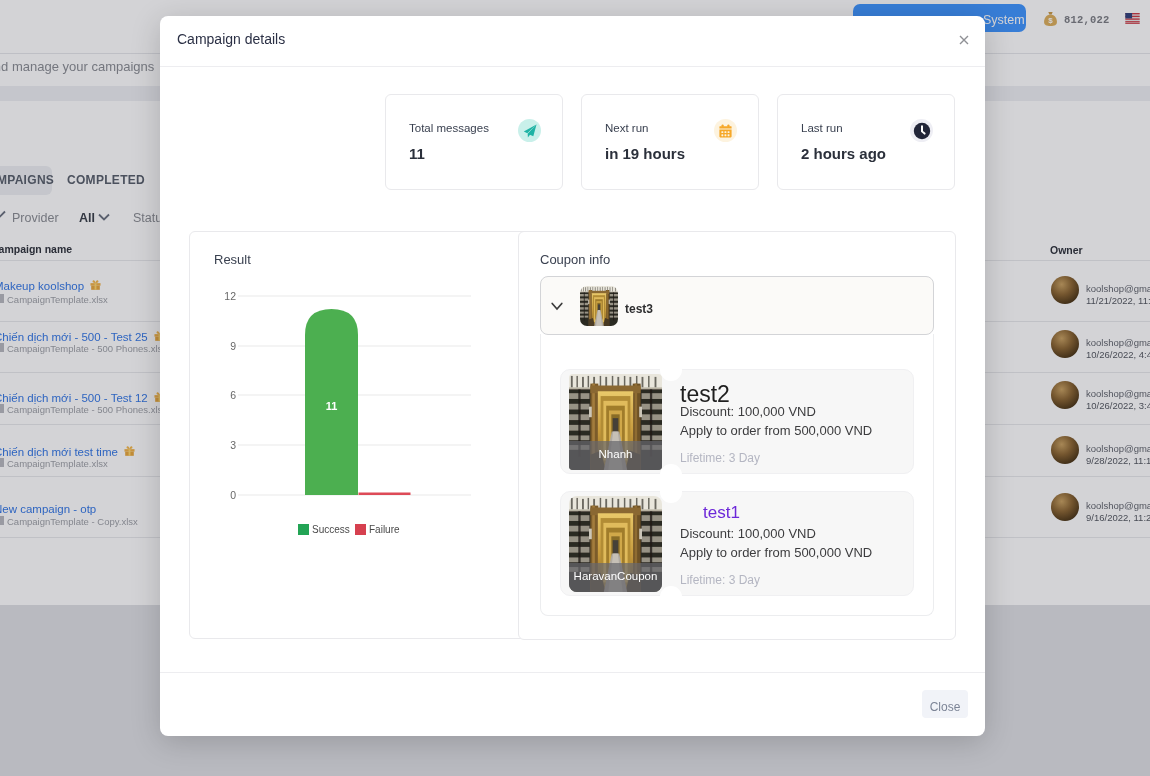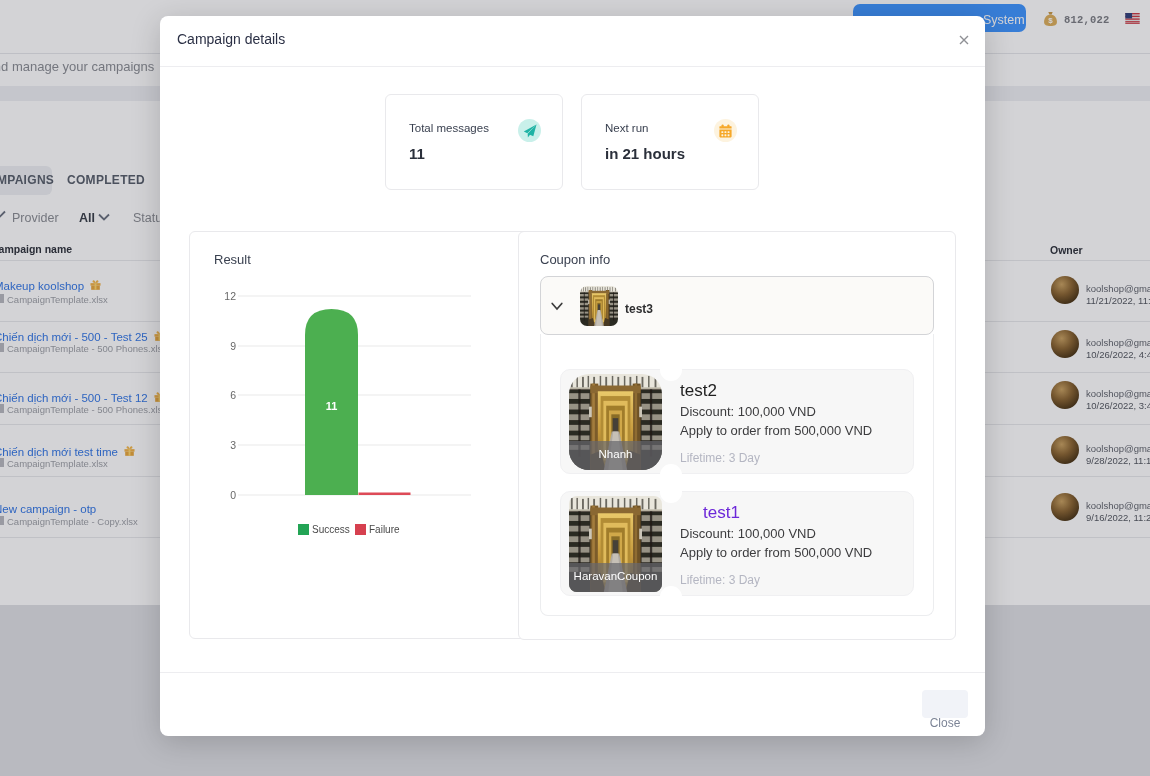--- a/index.html
+++ b/index.html
@@ -34,21 +34,21 @@
   
   .card { top:78px; width:178px; height:96px; border:1px solid #e9e9ec; border-radius:6px; background:#fff; }
   .clabel { left:23px; top:27px; font-size:11.5px; color:#3a4150; }
   .cvalue { left:23px; top:50px; font-size:15px; font-weight:bold; color:#2b303b; }
   .cicon { left:132px; top:24px; width:23px; height:23px; border-radius:50%; display:flex; align-items:center; justify-content:center; }
   
   .panel { top:215px; border:1px solid #e9e9ec; border-radius:6px; background:#fff; }
   .ptitle { font-size:13px; color:#3a4150; }
   
   .fline { left:0; top:656px; width:825px; height:1px; background:#ededf0; }
-  .closebtn { left:762px; top:674px; width:46px; height:28px; background:#f1f3f8; border-radius:4px; font-size:12px; color:#7c8496; text-align:center; padding-top:26px; }
+  .closebtn { left:762px; top:674px; width:46px; height:28px; background:#f1f3f8; border-radius:4px; font-size:12px; color:#7c8496; text-align:center; padding-top:10px; }
 </style>
 </head>
 <body>
 <svg width="0" height="0" style="position:absolute">
   <defs>
     <linearGradient id="glow" x1="0" y1="0" x2="0" y2="1">
       <stop offset="0" stop-color="#e9c96a"></stop>
         <stop offset="0.5" stop-color="#c79b3d"></stop>
         <stop offset="1" stop-color="#7a5c24"></stop>
     </linearGradient>
@@ -243,38 +243,48 @@
     <div class="abs cicon" style="background:#c9f0ea;">
       <svg width="14" height="14" viewBox="0 0 14 14">
         <path d="M13.5 0.6 L0.8 7.6 L4.3 9.2 Z" fill="#1fb3a5"></path>
         <path d="M13.5 0.6 L4.7 9.7 L4.9 13.6 L7 10.8 Z" fill="#1fb3a5"></path>
         <path d="M13.5 0.6 L5.2 9.9 L10.3 12.2 Z" fill="#1fb3a5"></path>
       </svg>
     </div>
   </div>
   <div class="abs card" style="left:421px;">
     <div class="abs clabel">Next run</div>
-    <div class="abs cvalue">in 21 hours</div>
+    <div class="abs cvalue">in 19 hours</div>
     <div class="abs cicon" style="background:#fdf3df;">
       <svg width="13" height="14" viewBox="0 0 13 14">
         <rect x="2.6" y="0.4" width="2" height="3.4" rx="0.9" fill="#f6a829"></rect>
         <rect x="8.4" y="0.4" width="2" height="3.4" rx="0.9" fill="#f6a829"></rect>
         <path d="M1 2.2 L12 2.2 Q12.6 2.2 12.6 2.8 L12.6 4.6 L0.4 4.6 L0.4 2.8 Q0.4 2.2 1 2.2 Z" fill="#f6a829"></path>
         <path d="M0.4 5.6 L12.6 5.6 L12.6 12.6 Q12.6 13.4 11.8 13.4 L1.2 13.4 Q0.4 13.4 0.4 12.6 Z" fill="#f6a829"></path>
         <g fill="#fdf3df">
           <rect x="2.4" y="7.2" width="1.9" height="1.9" rx="0.4"></rect>
             <rect x="5.5" y="7.2" width="1.9" height="1.9" rx="0.4"></rect>
             <rect x="8.6" y="7.2" width="1.9" height="1.9" rx="0.4"></rect>
           <rect x="2.4" y="10.3" width="1.9" height="1.9" rx="0.4"></rect>
             <rect x="5.5" y="10.3" width="1.9" height="1.9" rx="0.4"></rect>
             <rect x="8.6" y="10.3" width="1.9" height="1.9" rx="0.4"></rect>
         </g>
       </svg>
     </div>
   </div>
+  <div class="abs card" style="left:617px;">
+    <div class="abs clabel">Last run</div>
+    <div class="abs cvalue">2 hours ago</div>
+    <div class="abs cicon" style="background:#eeeef4;">
+      <svg width="22" height="22" viewBox="0 0 22 22">
+        <circle cx="11" cy="11" r="8.2" fill="#222639"></circle>
+        <path d="M11 6.2 L11 11.4 L13.6 13.6" stroke="#fff" stroke-width="2" fill="none" stroke-linecap="round"></path>
+      </svg>
+    </div>
+  </div>
   <div id="chart" class="abs panel" style="left:29px;width:372px;height:408px;">
     <div class="abs ptitle" style="left:24px;top:20px;">Result</div>
     <svg class="abs" style="left:0;top:0" width="306" height="320" viewBox="0 0 306 320">
       <g stroke="#e9e9e9" stroke-width="1">
         <line x1="48" y1="64" x2="281" y2="64"></line>
         <line x1="48" y1="114" x2="281" y2="114"></line>
         <line x1="48" y1="163" x2="281" y2="163"></line>
         <line x1="48" y1="213" x2="281" y2="213"></line>
         <line x1="48" y1="263" x2="281" y2="263"></line>
       </g>
@@ -302,29 +312,29 @@
         <path d="M1.2 1.5 L6 7 L10.8 1.5" stroke="#3c3c3c" stroke-width="1.7" fill="none" stroke-linecap="round"></path>
       </svg>
     <svg class="abs" style="left:61px;top:54px;border-radius:7px;" width="38" height="40">
         <use href="#lib" width="38" height="40"></use>
       </svg>
     <div class="abs" style="left:106px;top:70px;font-size:12px;font-weight:bold;color:#2e2e30;">test3</div>
 
     <div class="abs" style="left:21px;top:102px;width:394px;height:282px;border:1px solid #ecedef;border-top:none;border-radius:0 0 8px 8px;"></div>
 
     <div class="abs" style="left:41px;top:137px;width:354px;height:105px;background:#f7f7f7;border:1px solid #f0f0f2;border-radius:10px;">
-      <div class="abs" style="left:8px;top:4px;width:93px;height:96px;border-radius:20px;overflow:hidden;">
+      <div class="abs" style="left:8px;top:4px;width:93px;height:96px;border-radius:4px;overflow:hidden;">
         <svg width="93" height="96">
             <use href="#lib" width="93" height="96"></use>
           </svg>
         <div class="abs" style="left:0;top:67px;width:93px;height:29px;background:rgba(104,104,110,0.72);color:#fff;font-size:11.5px;text-align:center;padding-top:7px;">Nhanh</div>
       </div>
       <div class="abs" style="left:99px;top:-11px;width:22px;height:22px;border-radius:50%;background:#fff;"></div>
       <div class="abs" style="left:99px;top:94px;width:22px;height:22px;border-radius:50%;background:#fff;"></div>
-      <div class="abs" style="left:119px;top:11px;font-size:17px;font-weight:500;color:#1f1f1f;">test2</div>
+      <div class="abs" style="left:119px;top:11px;font-size:23px;font-weight:500;color:#1f1f1f;">test2</div>
       <div class="abs" style="left:119px;top:34px;font-size:13px;color:#3c3c3e;">Discount: 100,000 VND</div>
       <div class="abs" style="left:119px;top:53px;font-size:13px;color:#3c3c3e;">Apply to order from 500,000 VND</div>
       <div class="abs" style="left:119px;top:81px;font-size:12px;color:#b4b6c2;">Lifetime: 3 Day</div>
     </div>
 
     <div class="abs" style="left:41px;top:259px;width:354px;height:105px;background:#f7f7f7;border:1px solid #f0f0f2;border-radius:10px;">
       <div class="abs" style="left:8px;top:4px;width:93px;height:96px;border-radius:8px;overflow:hidden;">
         <svg width="93" height="96">
             <use href="#lib" width="93" height="96"></use>
           </svg>

